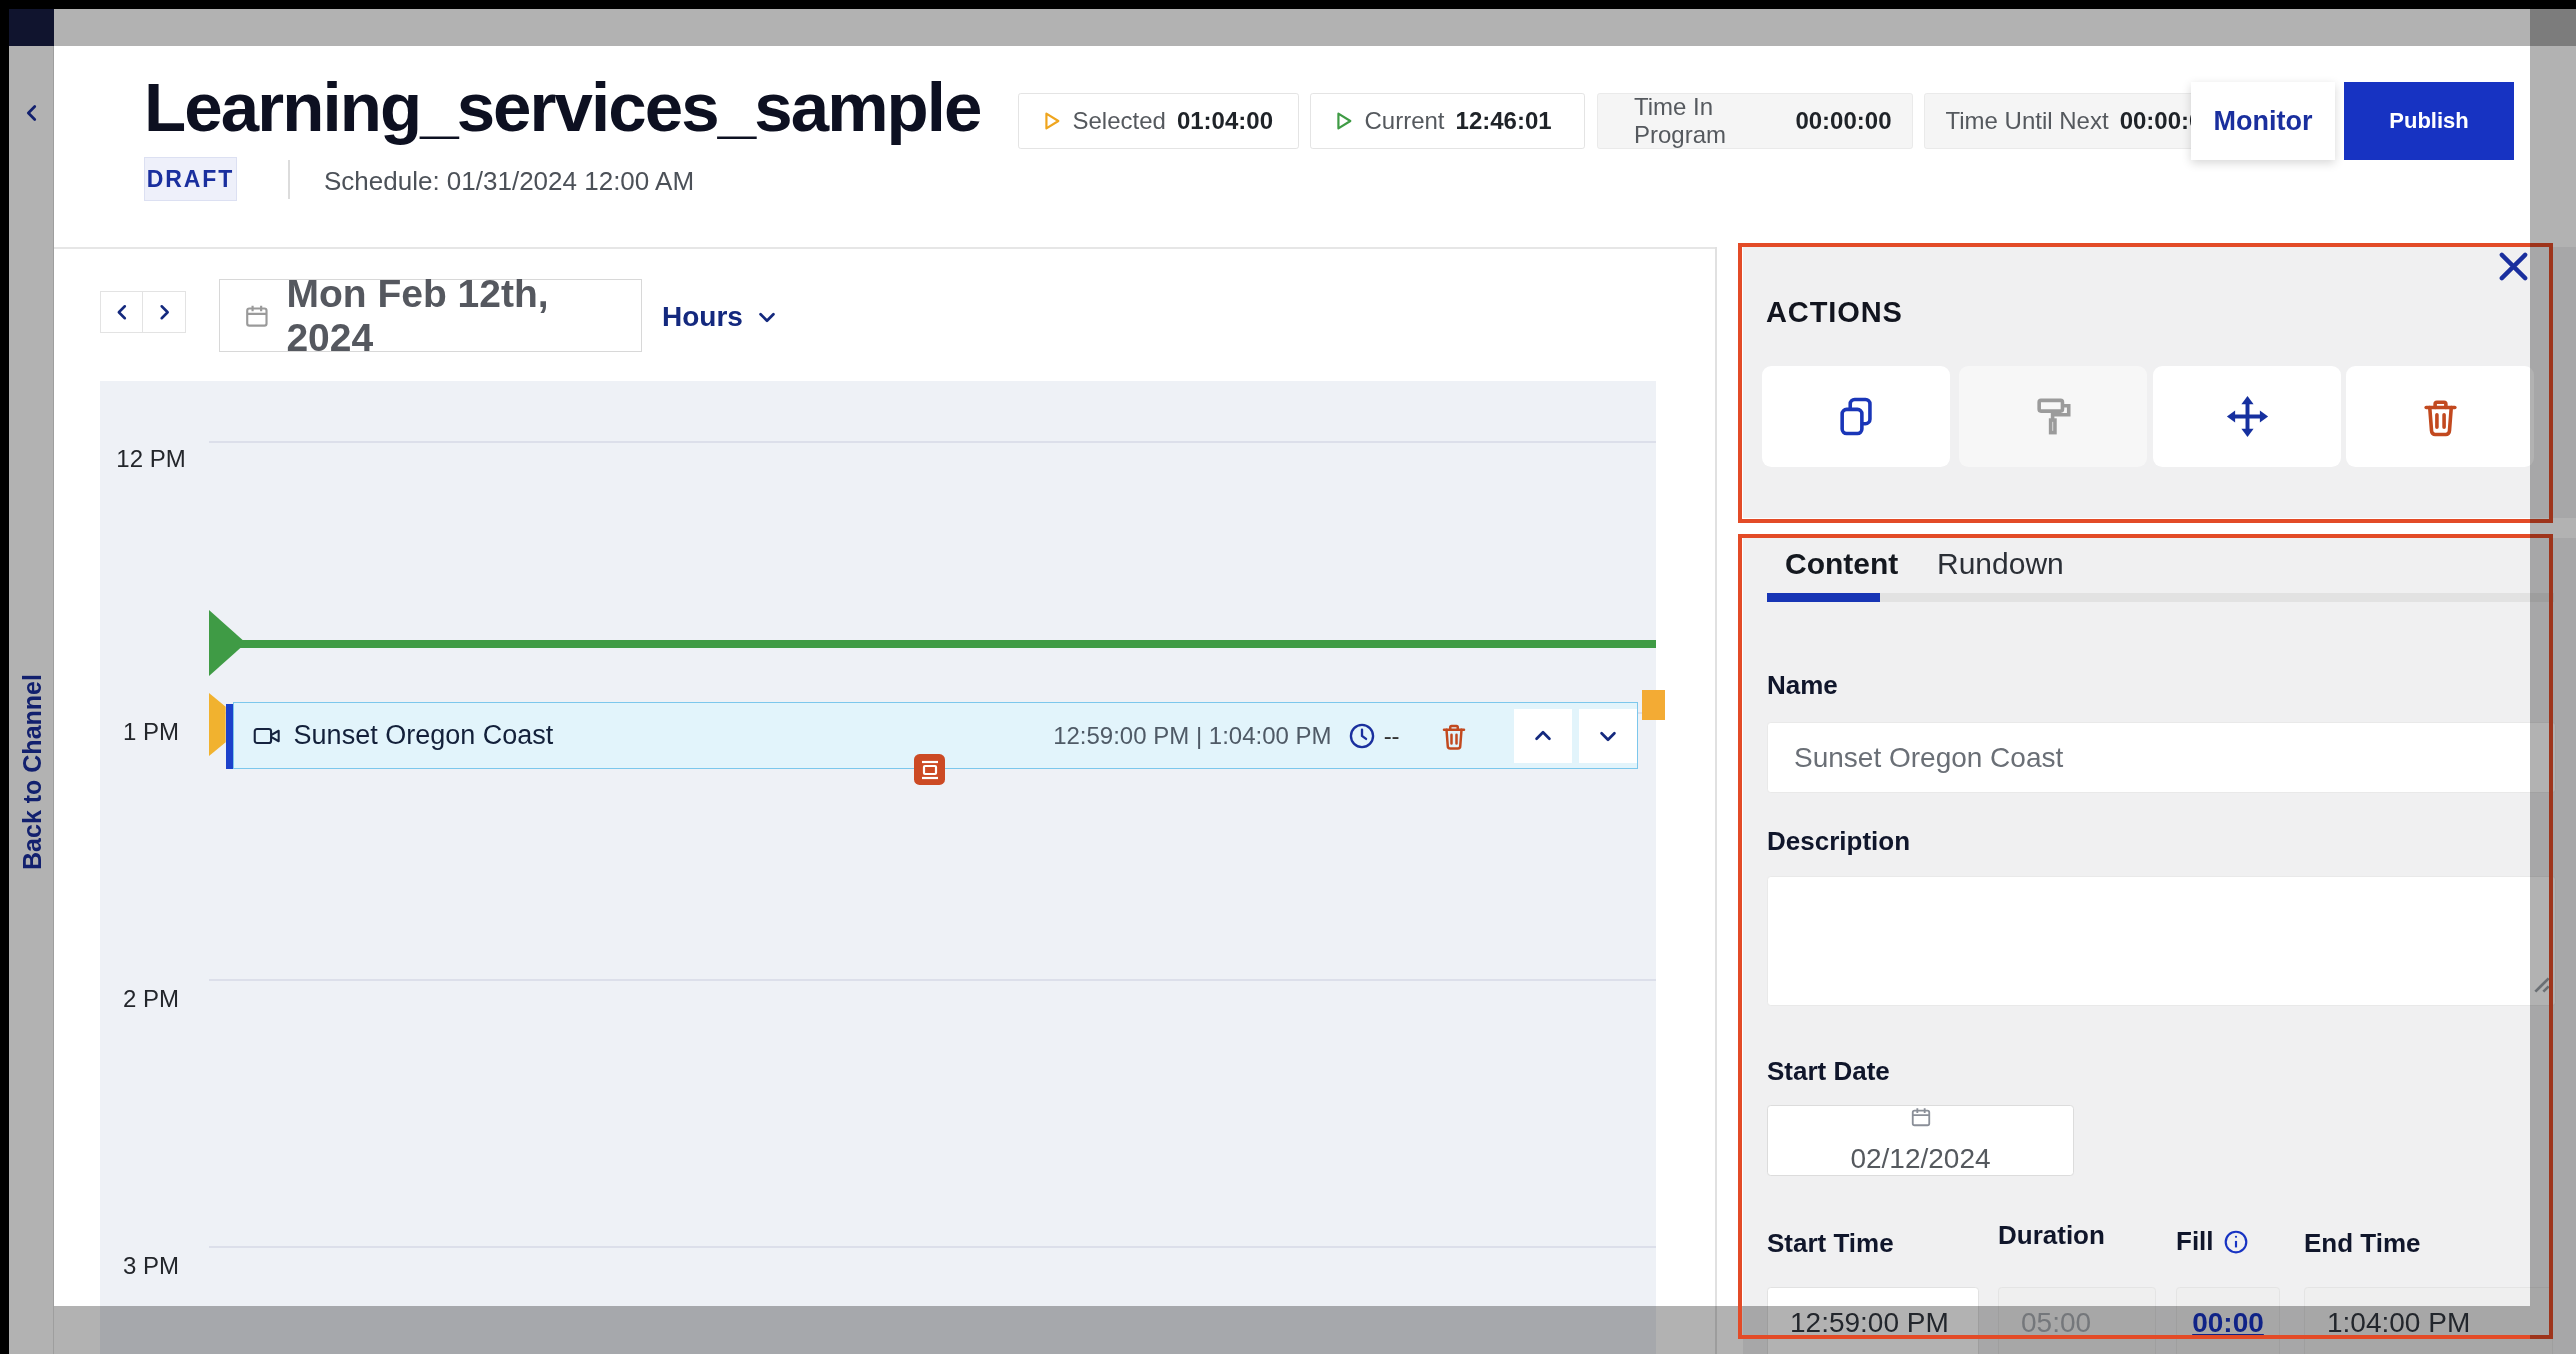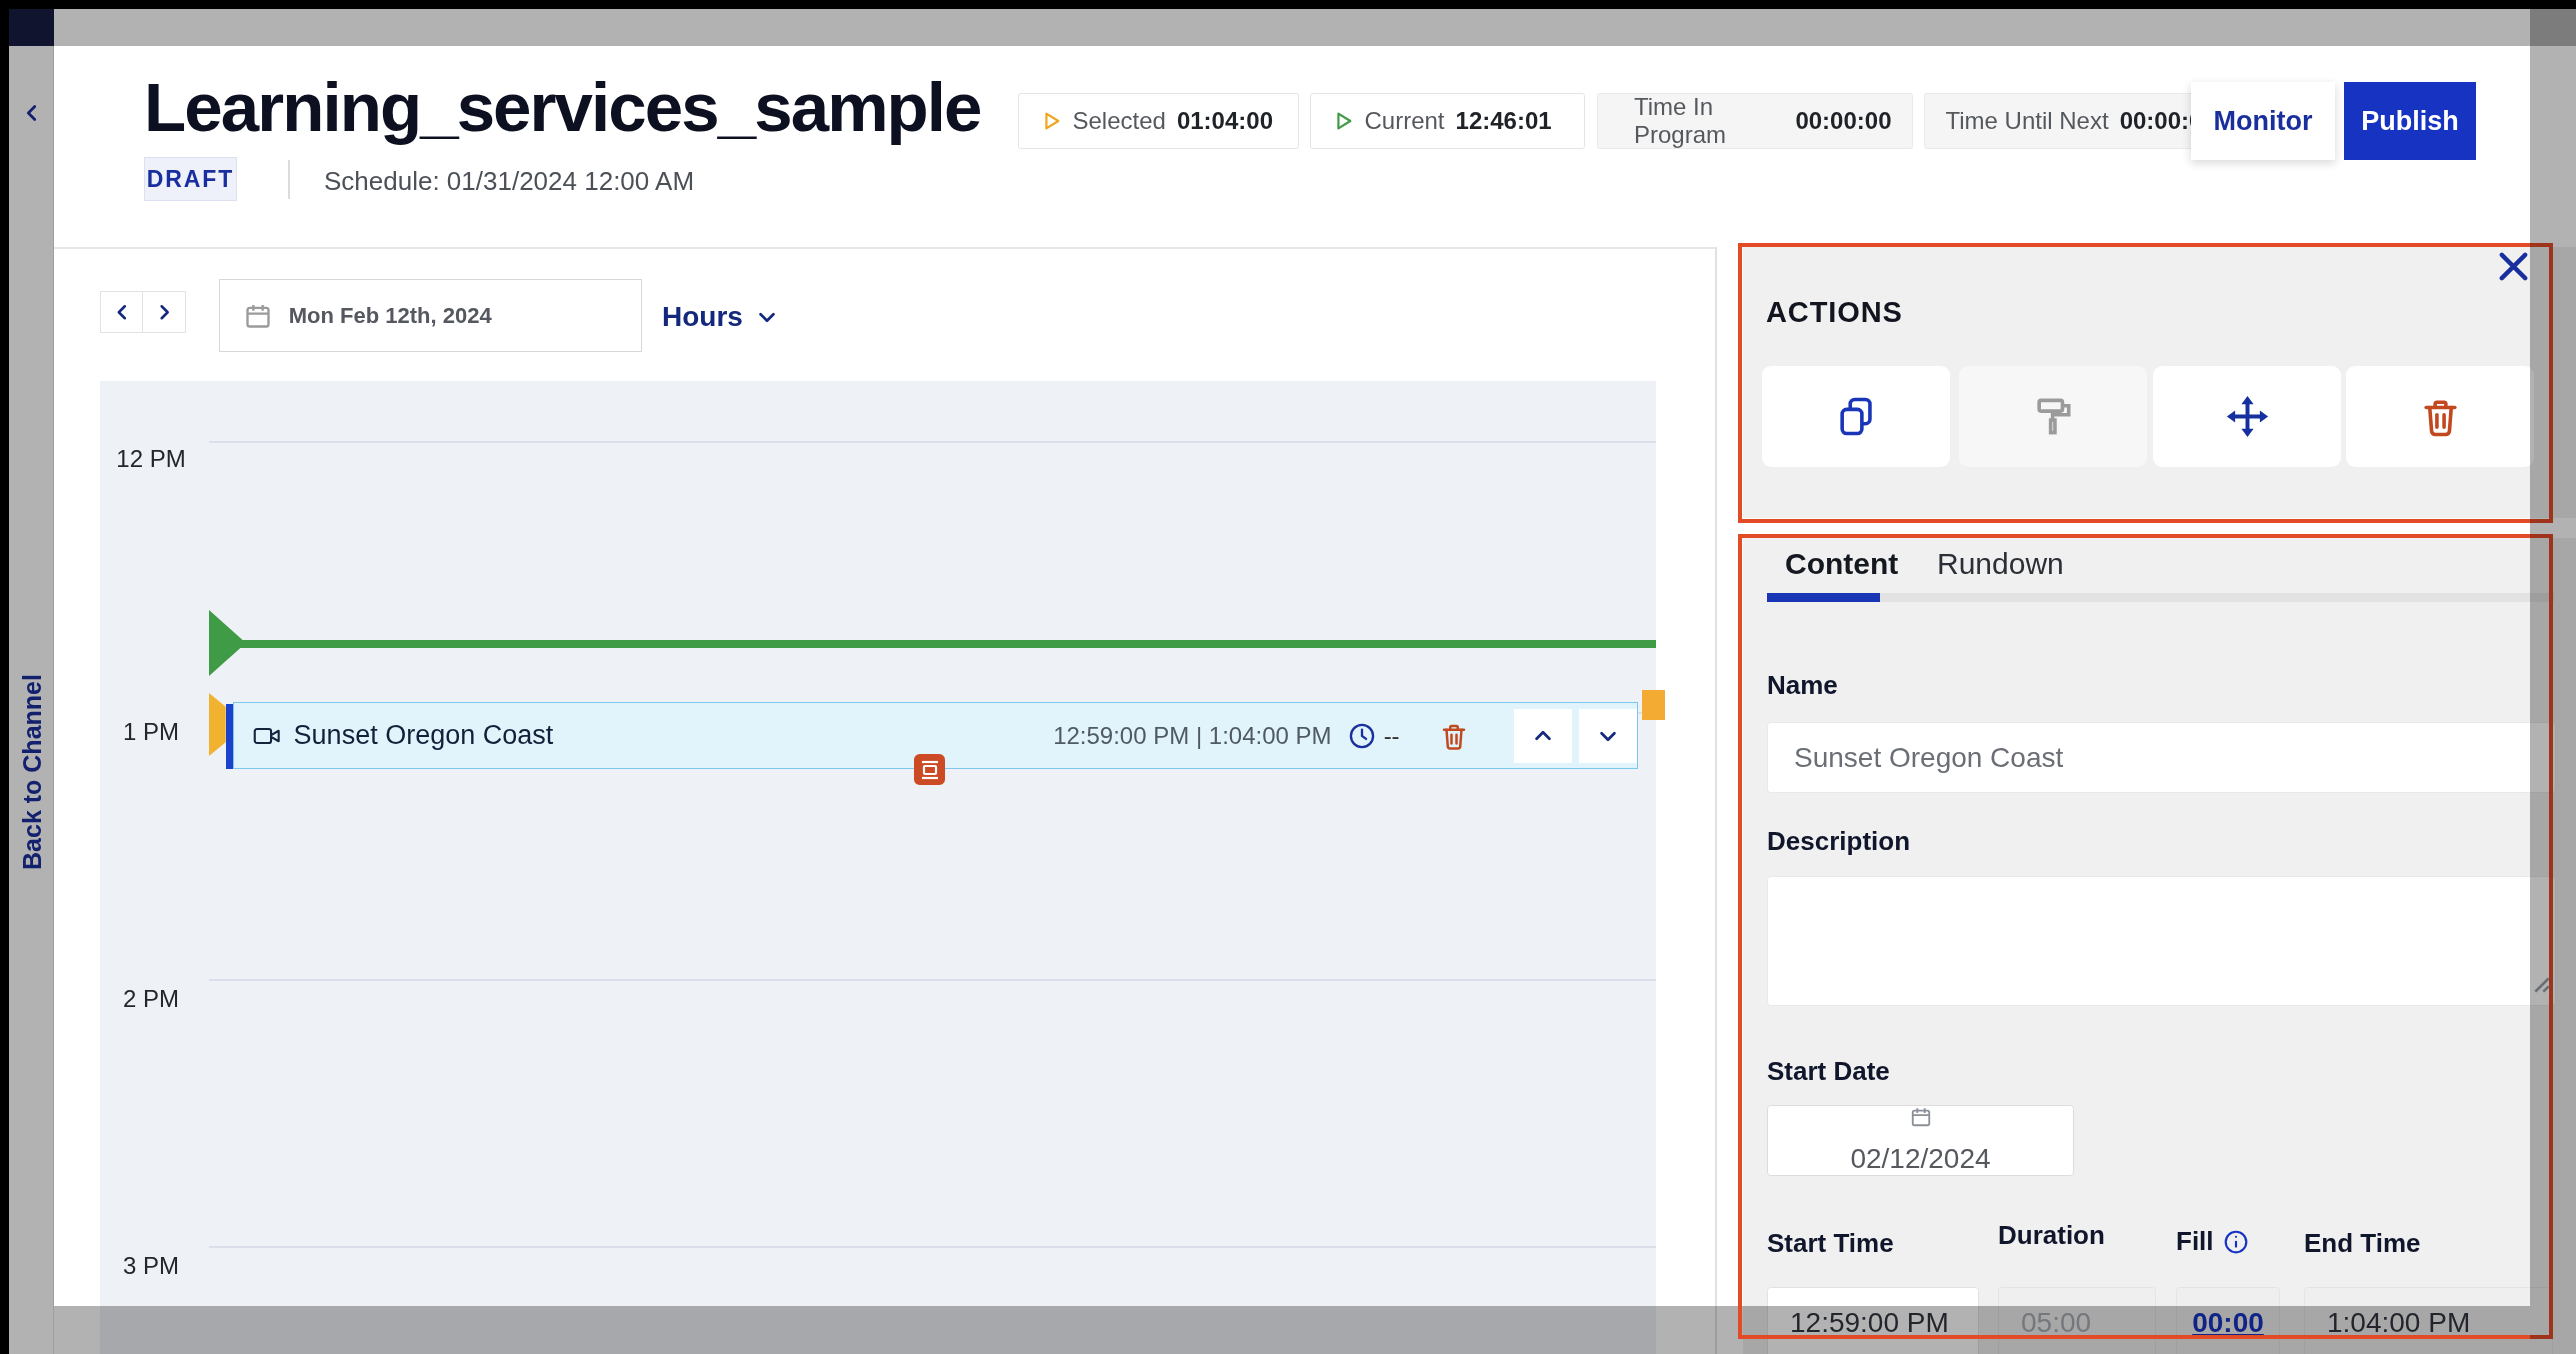--- a/index.html
+++ b/index.html
@@ -26,29 +26,29 @@
   .header-divider { left:54px; top:247px; width:1661px; height:1.9px; background:#e6e6e6; }
 
   .chip { top:93px; height:56px; display:flex; align-items:center; gap:11px; padding:0 20.5px;
           font-size:24px; border-radius:2.8px; background:#fff; border:1.9px solid #e4e4e4; }
   .chip.muted { background:#f5f5f5; border-color:#eaeaea; }
   .chip .lbl { color:#55595e; }
   .chip .val { color:#1f2328; font-weight:bold; }
   .btn-monitor { left:2191px; top:82px; width:144px; height:78px; background:#fff; color:#1a2f9e;
                  font-size:27px; font-weight:bold; display:flex; align-items:center; justify-content:center;
                  box-shadow:0 2.8px 9.3px rgba(0,0,0,.16); z-index:3; }
-  .btn-publish { left:2344px; top:82px; width:132px; height:78px; background:#1733c2; color:#fff;
-                 font-size:27px; font-weight:bold; display:flex; align-items:center; justify-content:center; z-index:3; }
+  .btn-publish { left:2344px; top:82px; width:170px; height:78px; background:#1733c2; color:#fff;
+                 font-size:22px; font-weight:bold; display:flex; align-items:center; justify-content:center; z-index:3; }
 
   
   .nav-btn { top:291px; width:44px; height:42px; background:#fff; border:1.9px solid #e3e3e3;
              display:flex; align-items:center; justify-content:center; }
   .date-field { left:219px; top:279px; width:423px; height:73px; background:#fff; border:1.9px solid #d8d8d8;
                 display:flex; align-items:center; gap:16.7px; padding:0 24px;
-                font-size:22px; font-weight:bold; color:#55585f; }
+                font-size:39px; font-weight:bold; color:#55585f; }
   .hours-dd { left:662px; top:296px; height:41px; display:flex; align-items:center; gap:13px;
               color:#14297e; font-size:28px; font-weight:bold; }
 
   
   .tl-panel { left:100px; top:381px; width:1556px; height:973px; background:#eef1f6; }
   .hour-line { left:209px; width:1447px; height:1.9px; background:#dcdfea; }
   .hour-label { left:93px; width:116px; text-align:center; font-size:24px; color:#23262b; }
   .playhead-tri { left:209px; top:610px; width:0; height:0;
                   border-top:33px solid transparent; border-bottom:33px solid transparent; border-left:37px solid #3f9b45; }
   .playhead-line { left:223px; top:640px; width:1433px; height:8.4px; background:#3f9b45; }

